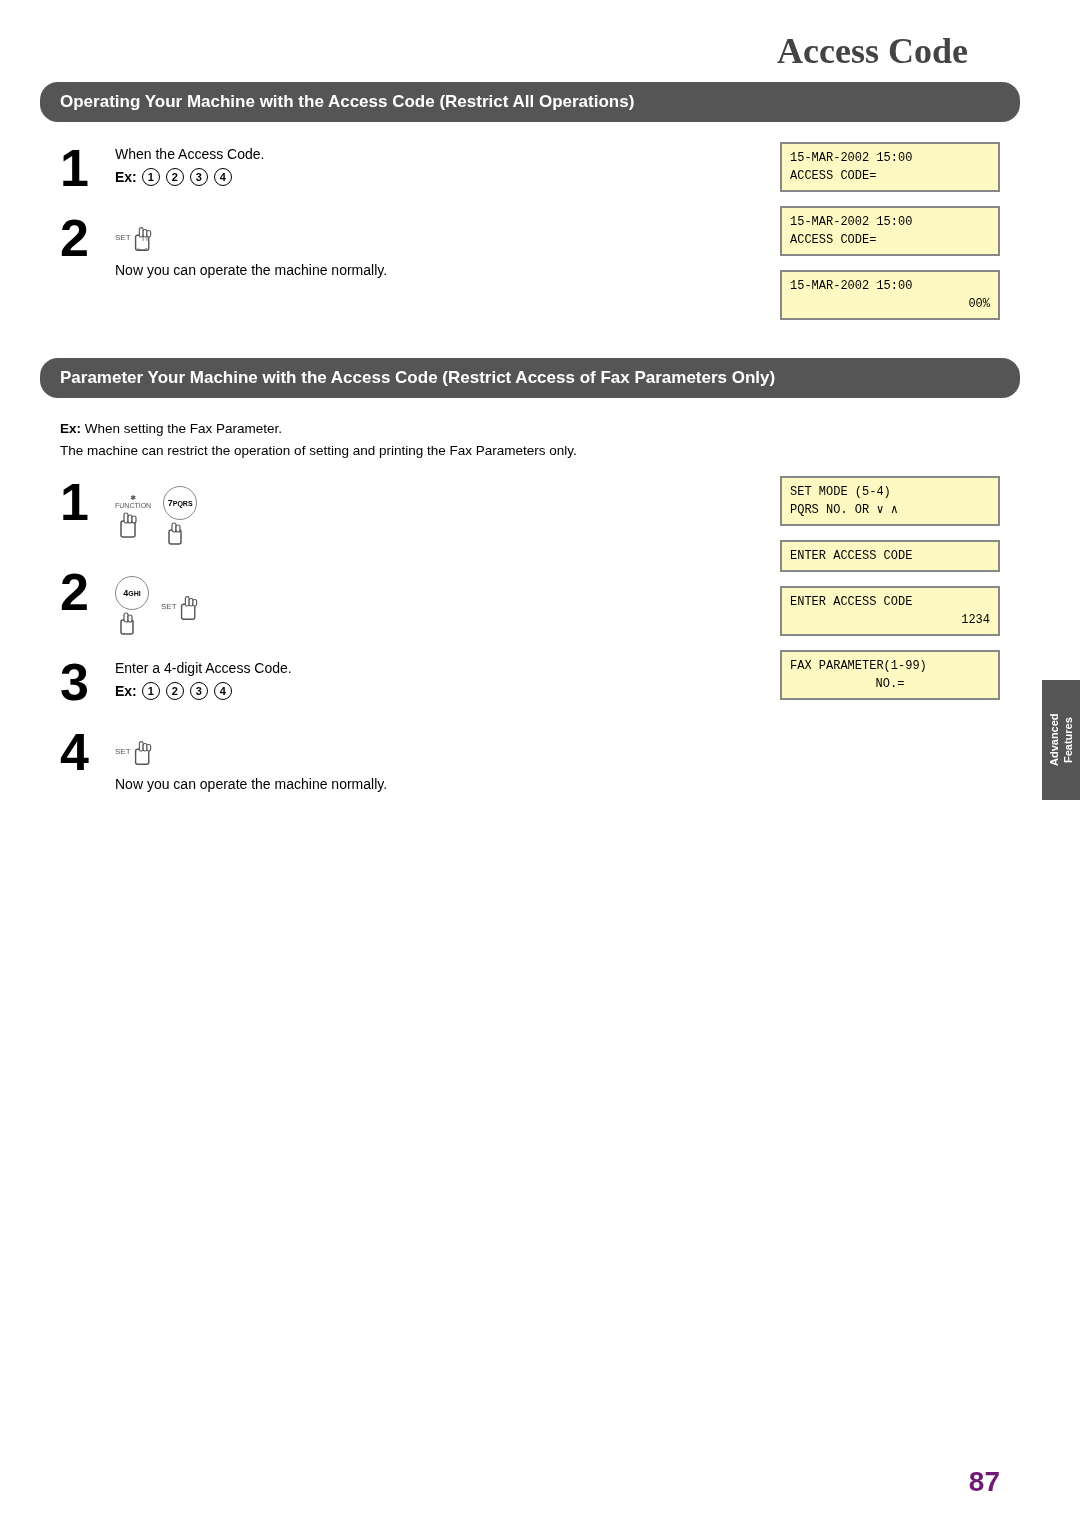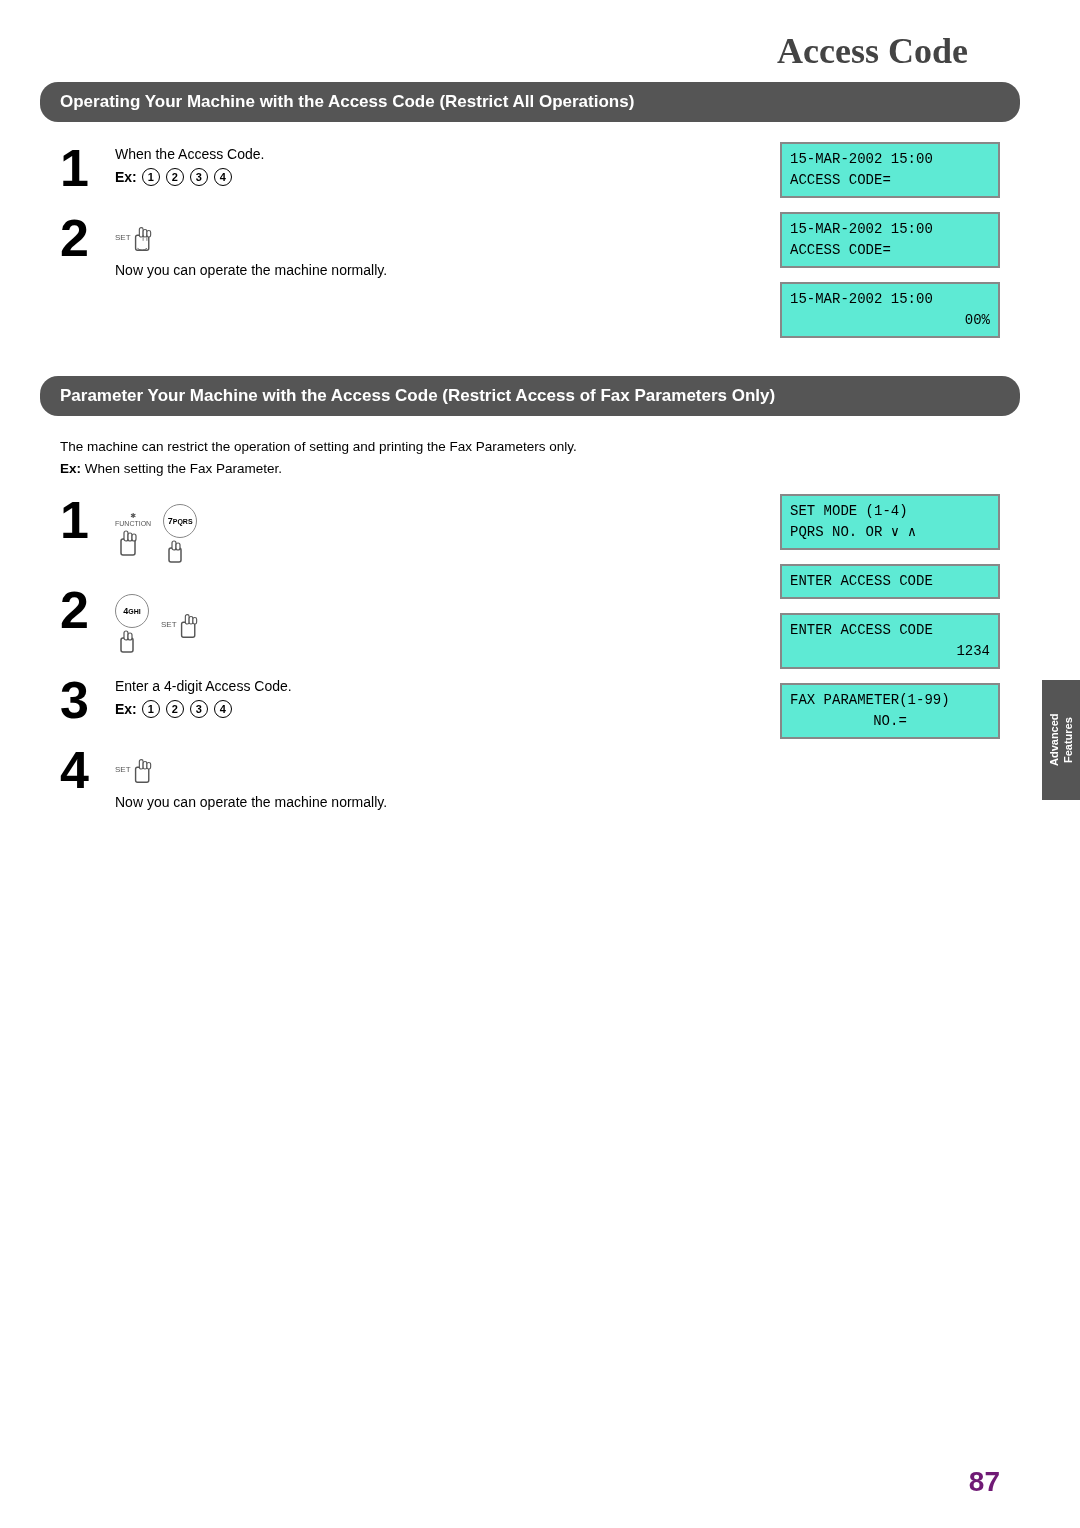--- a/index.html
+++ b/index.html
@@ -75,24 +75,24 @@
       width: 18px;
       height: 18px;
       border: 1.5px solid #000;
       border-radius: 50%;
       font-size: 11px;
       font-weight: bold;
       margin: 0 1px;
     }
 
     .screen-panel {
-      background: #5eead4;
+      background: #fef9c3;
       border: 2px solid #888;
       font-family: 'Courier New', monospace;
-      font-size: 14px;
+      font-size: 12px;
       padding: 5px 8px;
       margin-bottom: 8px;
       min-width: 210px;
       line-height: 1.5;
     }
 
     .section-1-grid {
       display: flex;
       gap: 20px;
       margin-bottom: 10px;
@@ -258,22 +258,22 @@
       </div>
     </div>
   </div>
 </div>
 
 <div style="height:20px;"></div>
 
 <div class="section-header">Parameter Your Machine with the Access Code (Restrict Access of Fax Parameters Only)</div>
 
 <div class="section2-intro">
+  <p><strong>Ex:</strong> When setting the Fax Parameter.</p>
   <p>The machine can restrict the operation of setting and printing the Fax Parameters only.</p>
-  <p><strong>Ex:</strong> When setting the Fax Parameter.</p>
 </div>
 
 <div class="content-area">
   <div class="section-1-grid">
     <div class="section-1-steps">
 
       <div class="step-row">
         <div class="step-number">1</div>
         <div class="step-content">
           <div class="step-icons">
@@ -356,21 +356,21 @@
             </div>
           </div>
           <p>Now you can operate the machine normally.</p>
         </div>
       </div>
 
     </div>
 
     <div class="section-1-screens">
       <div class="screen-panel">
-        <div>SET MODE      (1-4)</div>
+        <div>SET MODE      (5-4)</div>
         <div>PQRS NO. OR ∨ ∧</div>
       </div>
       <div class="screen-panel">
         <div>ENTER ACCESS CODE</div>
       </div>
       <div class="screen-panel">
         <div>ENTER ACCESS CODE</div>
         <div style="text-align:right;">1234</div>
       </div>
       <div class="screen-panel">

